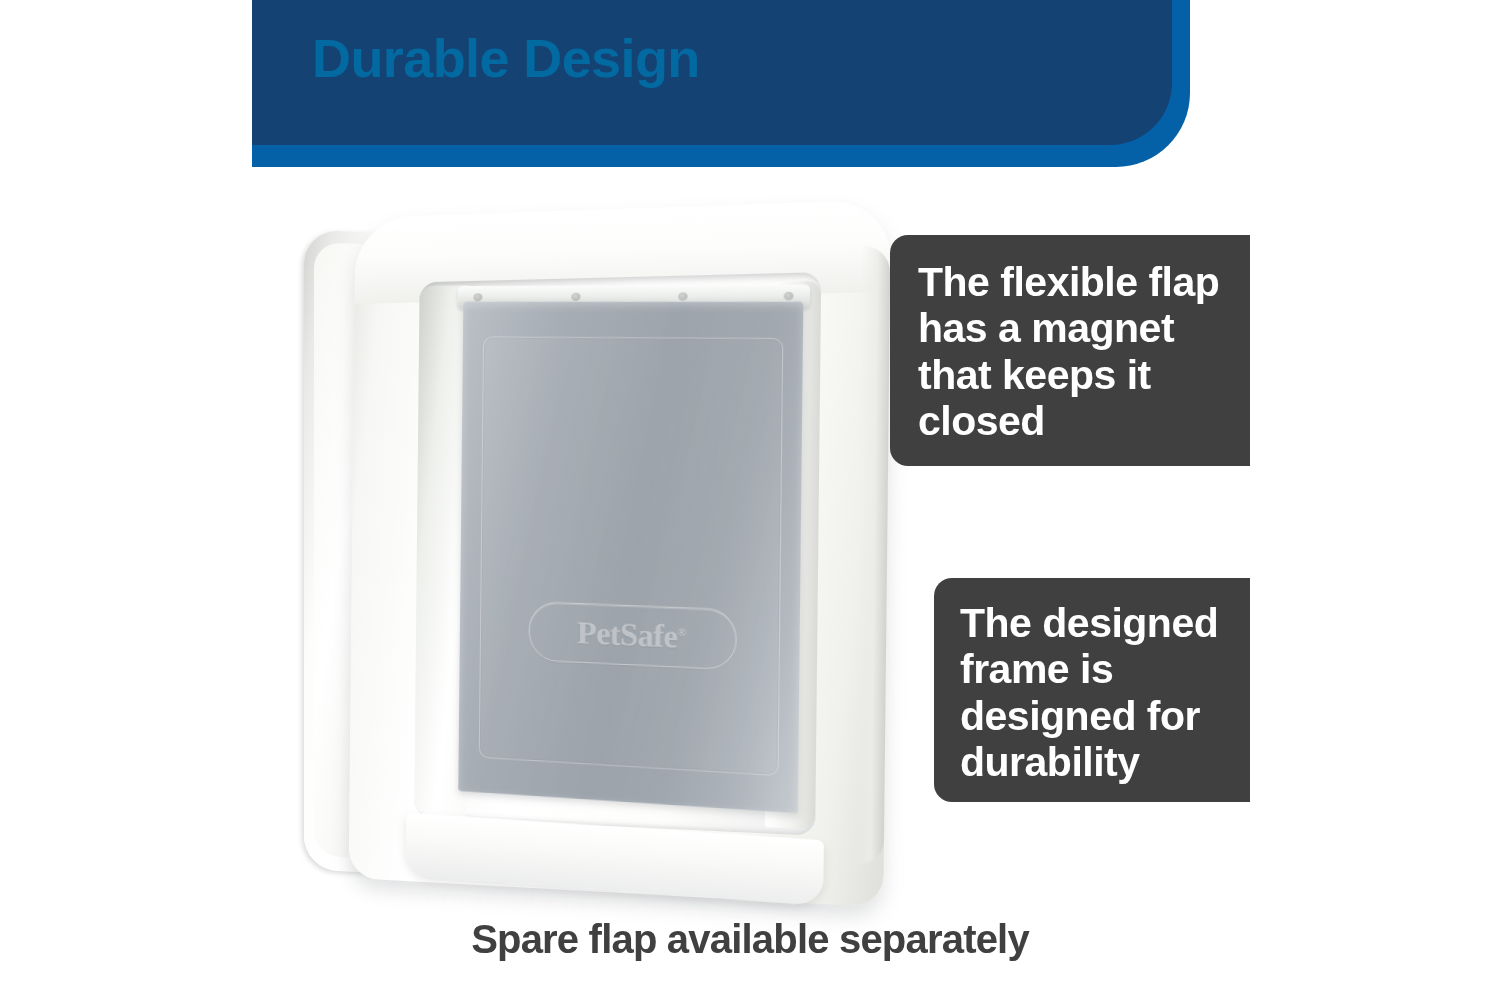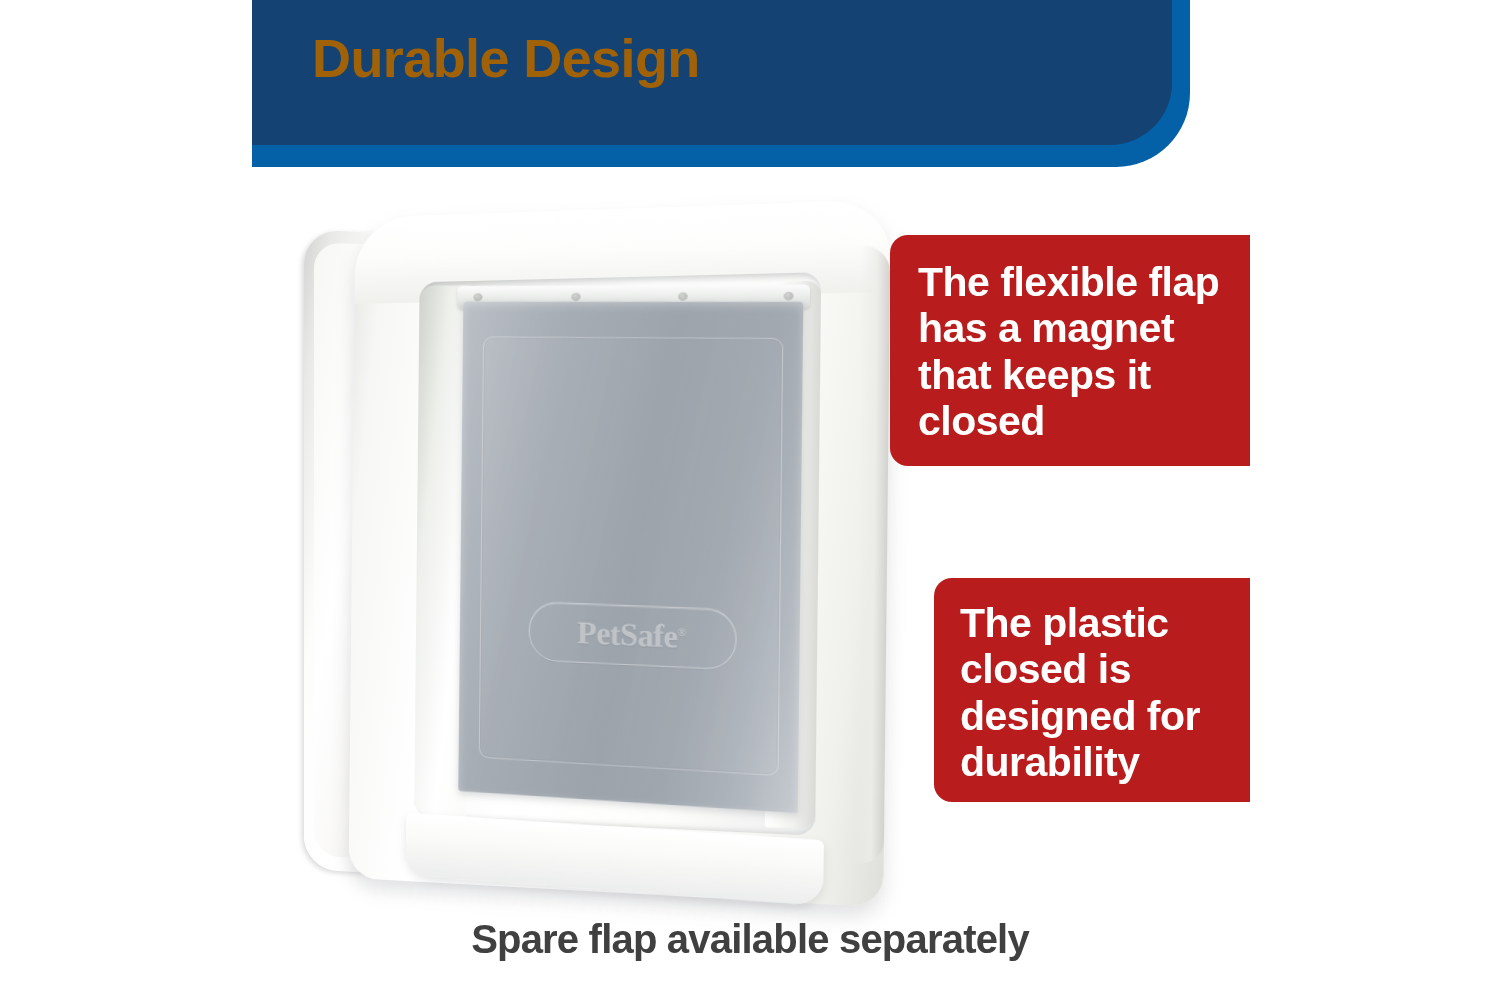--- a/index.html
+++ b/index.html
@@ -42,31 +42,31 @@
     height: 145px;
     background: #144273;
     border-bottom-right-radius: 62px;
   }
   #header-title {
     position: absolute;
     left: 60px;
     top: 31px;
     font-size: 54px;
     font-weight: bold;
-    color: #a16207;
+    color: #0369a1;
     letter-spacing: -0.6px;
     white-space: nowrap;
     line-height: 1;
     text-align: center;
   }
 
   
   .callout {
     position: absolute;
-    background: #b91c1c;
+    background: #404040;
     border-top-left-radius: 18px;
     border-bottom-left-radius: 18px;
     box-sizing: border-box;
     color: #ffffff;
     font-size: 41px;
     font-weight: bold;
     line-height: 1.13;
     letter-spacing: -0.5px;
   }
   #callout-flap-magnet {
@@ -391,16 +391,16 @@
 
     <div id="frame-base-rail"></div>
   </div>
 </div>
 
 <div class="callout" id="callout-flap-magnet">
   <span class="callout-text">The flexible flap has a magnet that keeps it closed</span>
 </div>
 
 <div class="callout" id="callout-frame-durability">
-  <span class="callout-text">The plastic closed is designed for durability</span>
+  <span class="callout-text">The designed frame is designed for durability</span>
 </div>
 
 <div id="bottom-caption">Spare flap available separately</div>
 
 </body></html>

